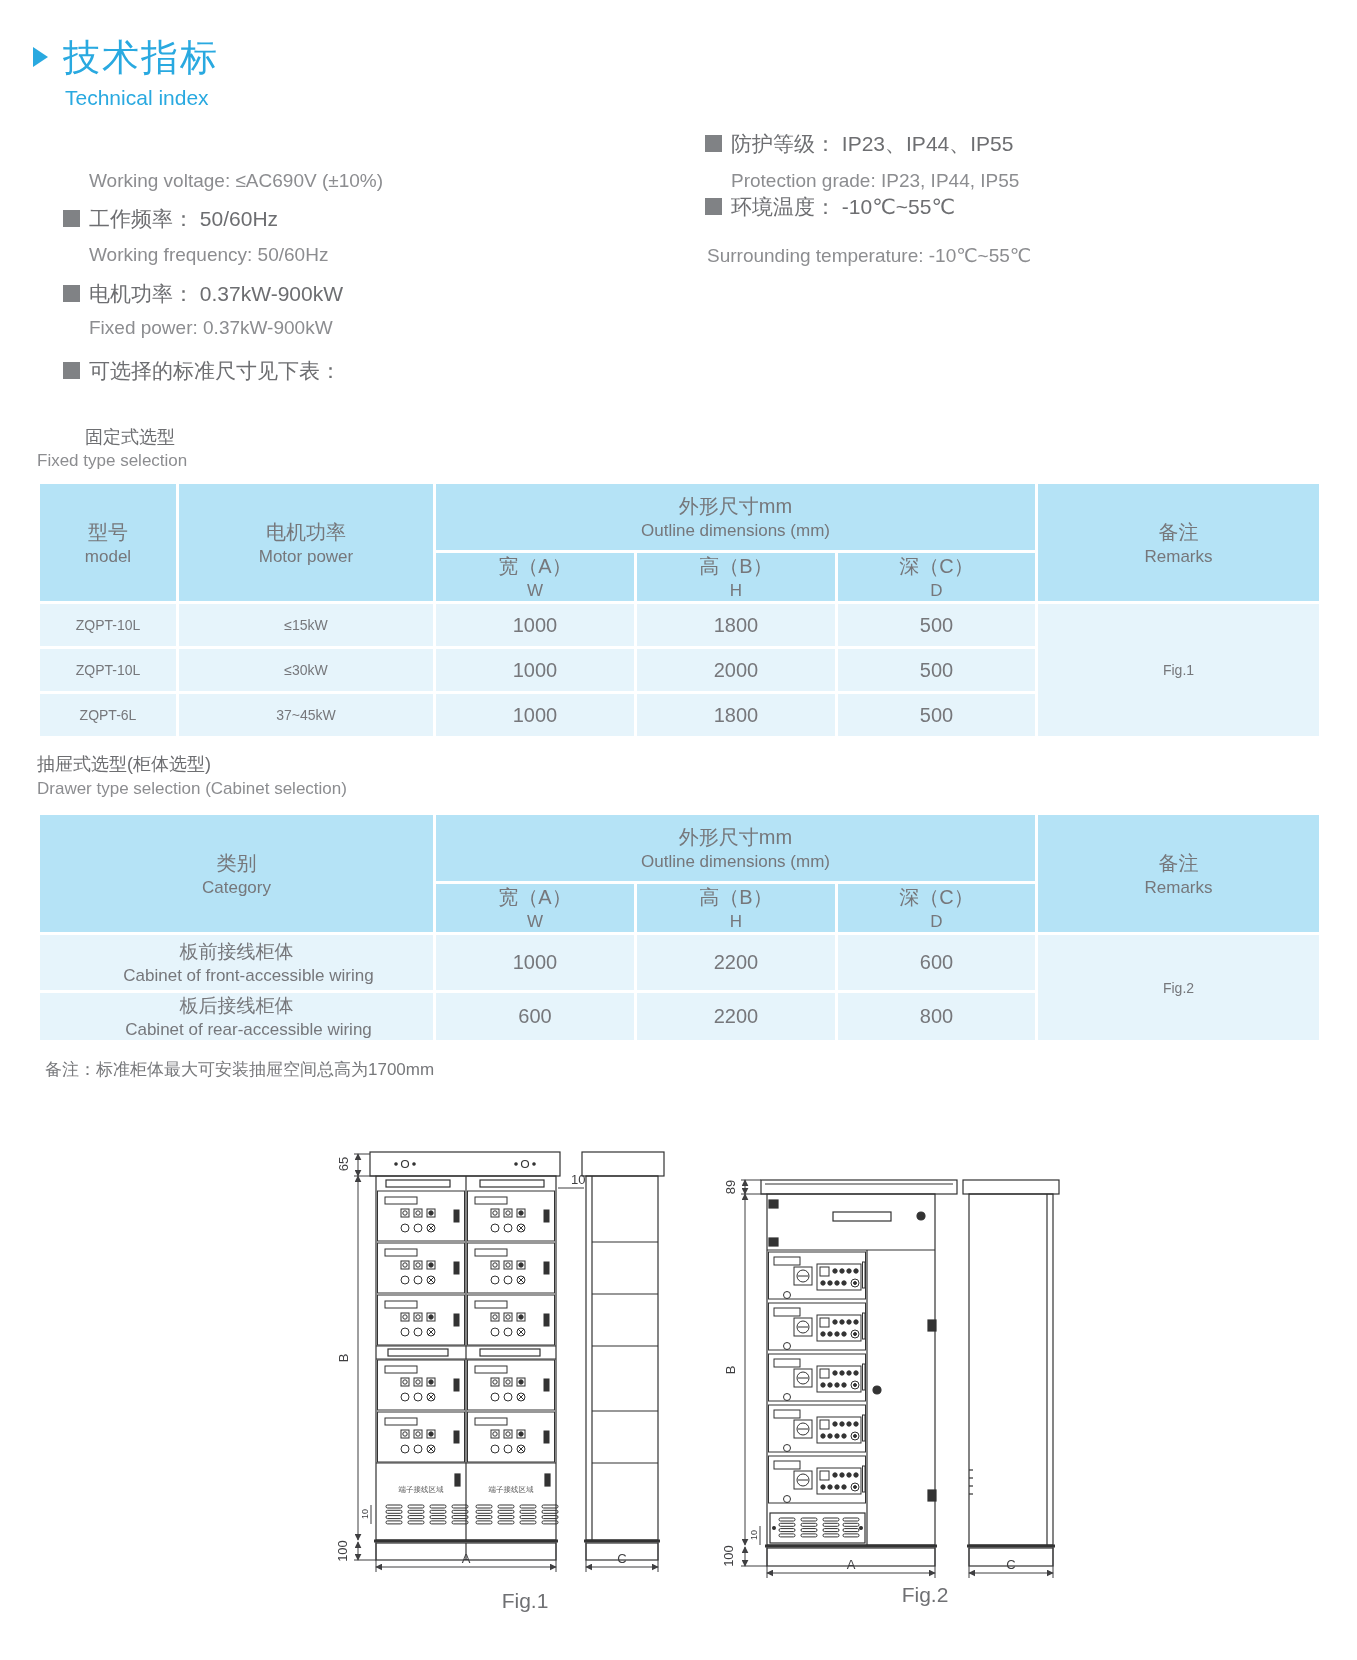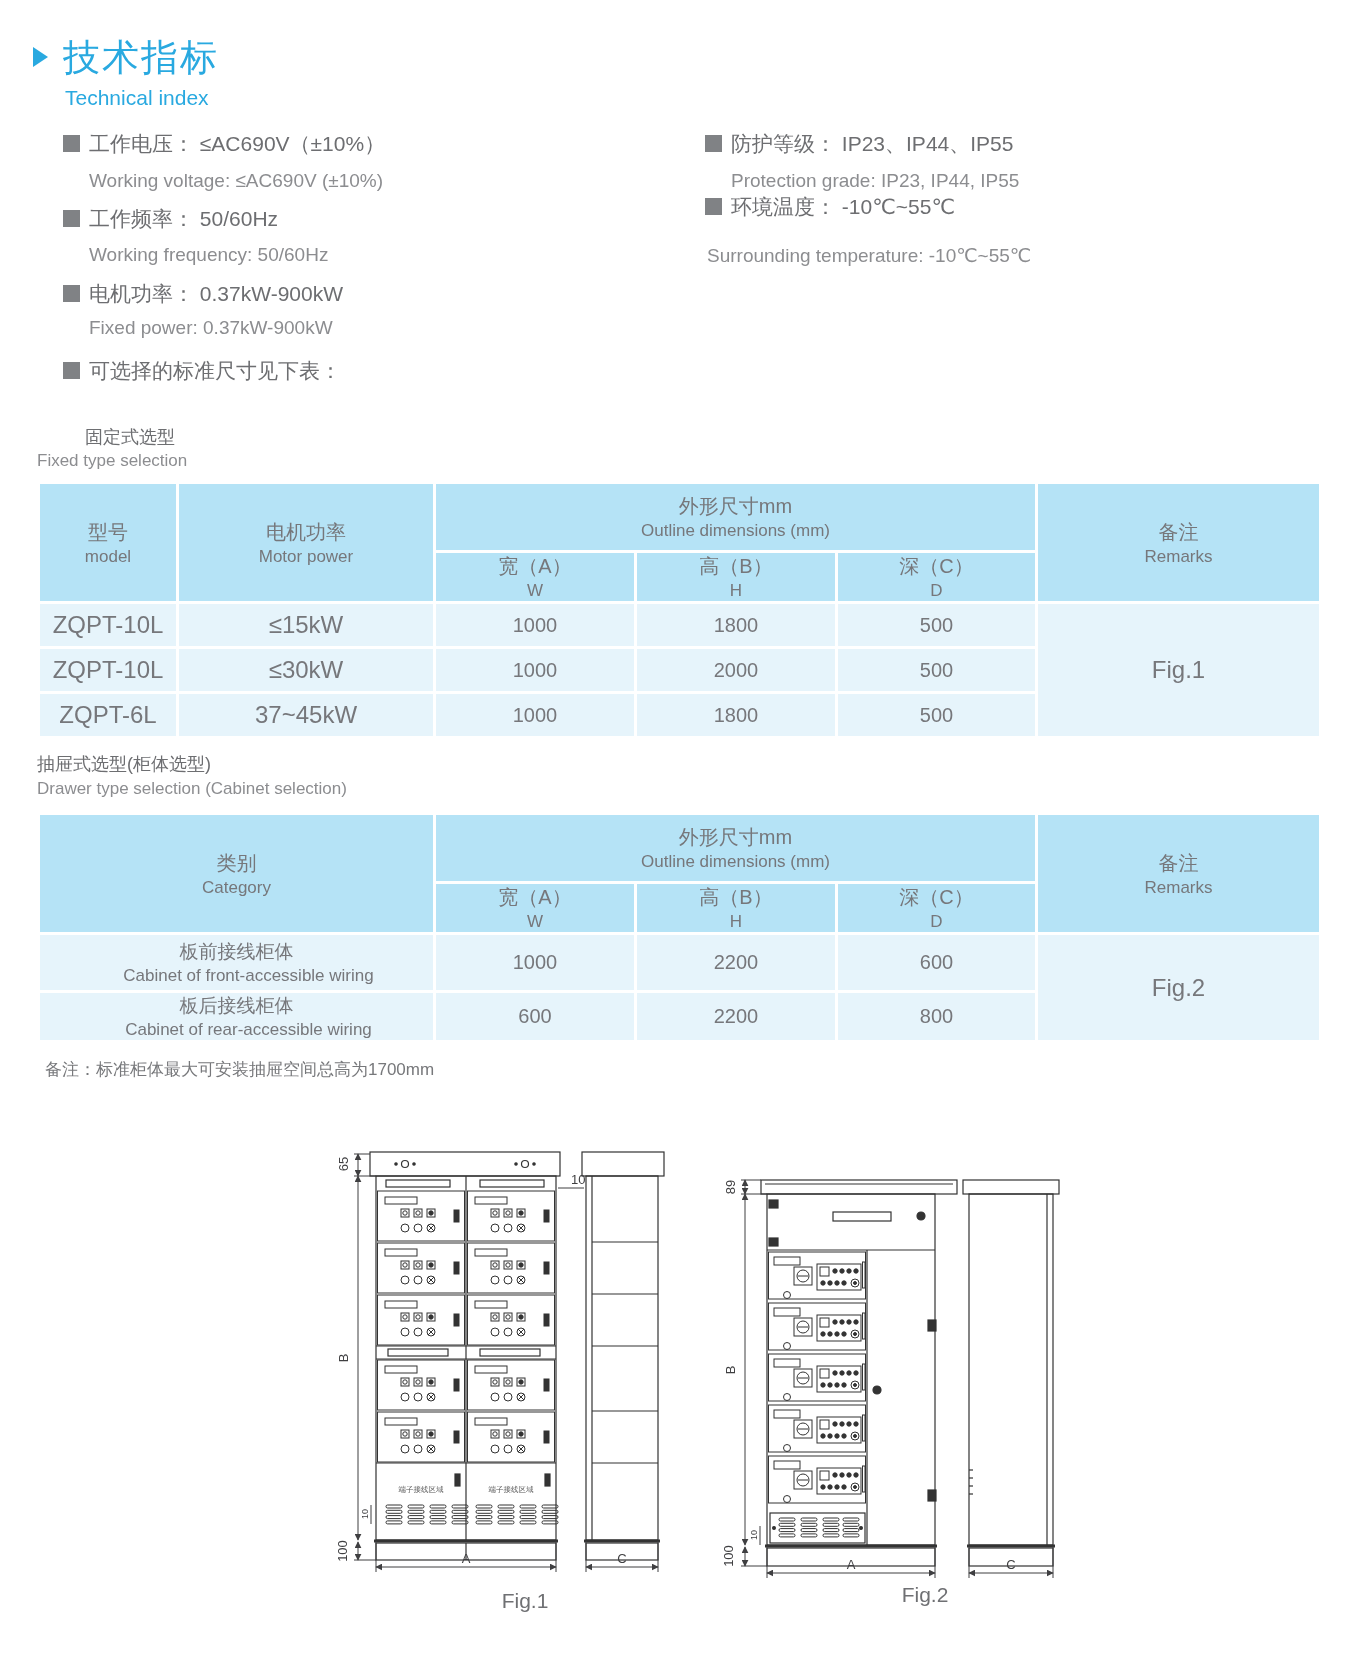--- a/index.html
+++ b/index.html
@@ -23,41 +23,40 @@
   
   table.spec-table{position:absolute;border-collapse:separate;border-spacing:3px;
       table-layout:fixed;width:1285px;}
   .spec-table th{background:#b5e3f6;font-weight:400;text-align:center;vertical-align:middle;
       color:#76777b;padding:0;}
   .spec-table td{background:#e6f4fb;text-align:center;vertical-align:middle;
       color:#76777b;padding:0;}
   .th-cn{font-size:20px;line-height:1.35;}
   .th-en{font-size:17px;line-height:1.25;}
   .td-num{font-size:20px;}
-  .td-model{font-size:24px;}
+  .td-model{font-size:14px;}
   .td-cn{font-size:19px;line-height:1.35;}
   .td-en{font-size:17px;line-height:1.25;padding-left:24px;}
   
   svg.fig{position:absolute;}
   svg text{font-family:"Liberation Sans","DejaVu Sans",sans-serif;}
   .dim{fill:#3f3f41;font-size:13px;}
   .dim-sm{fill:#3f3f41;font-size:9px;}
   .cap{fill:#6f7073;font-size:21px;}
   .tz{fill:#555;font-size:7.5px;}
 </style>
 </head>
 <body>
 
 <div class="page">
 
   <div class="abs tri" style="left:33px;top:47px;"></div>
   <div class="abs title-cn" style="left:63px;top:33px;">技术指标</div>
   <div class="abs title-en" style="left:65px;top:86px;">Technical index</div>
 
-  <div class="abs cn-text" style="left:63px;top:130px;"><span class="sq"></span><span>工作电压： ≤AC690V（±10%）</span></div>
   <div class="abs en-text" style="left:89px;top:170px;">Working voltage: ≤AC690V (±10%)</div>
 
   <div class="abs cn-text" style="left:63px;top:205px;"><span class="sq"></span><span>工作频率： 50/60Hz</span></div>
   <div class="abs en-text" style="left:89px;top:244px;">Working frequency: 50/60Hz</div>
 
   <div class="abs cn-text" style="left:63px;top:280px;"><span class="sq"></span><span>电机功率： 0.37kW-900kW</span></div>
   <div class="abs en-text" style="left:89px;top:317px;">Fixed power: 0.37kW-900kW</div>
 
   <div class="abs cn-text" style="left:705px;top:130px;"><span class="sq"></span><span>防护等级： IP23、IP44、IP55</span></div>
   <div class="abs en-text" style="left:731px;top:170px;">Protection grade: IP23, IP44, IP55</div>

